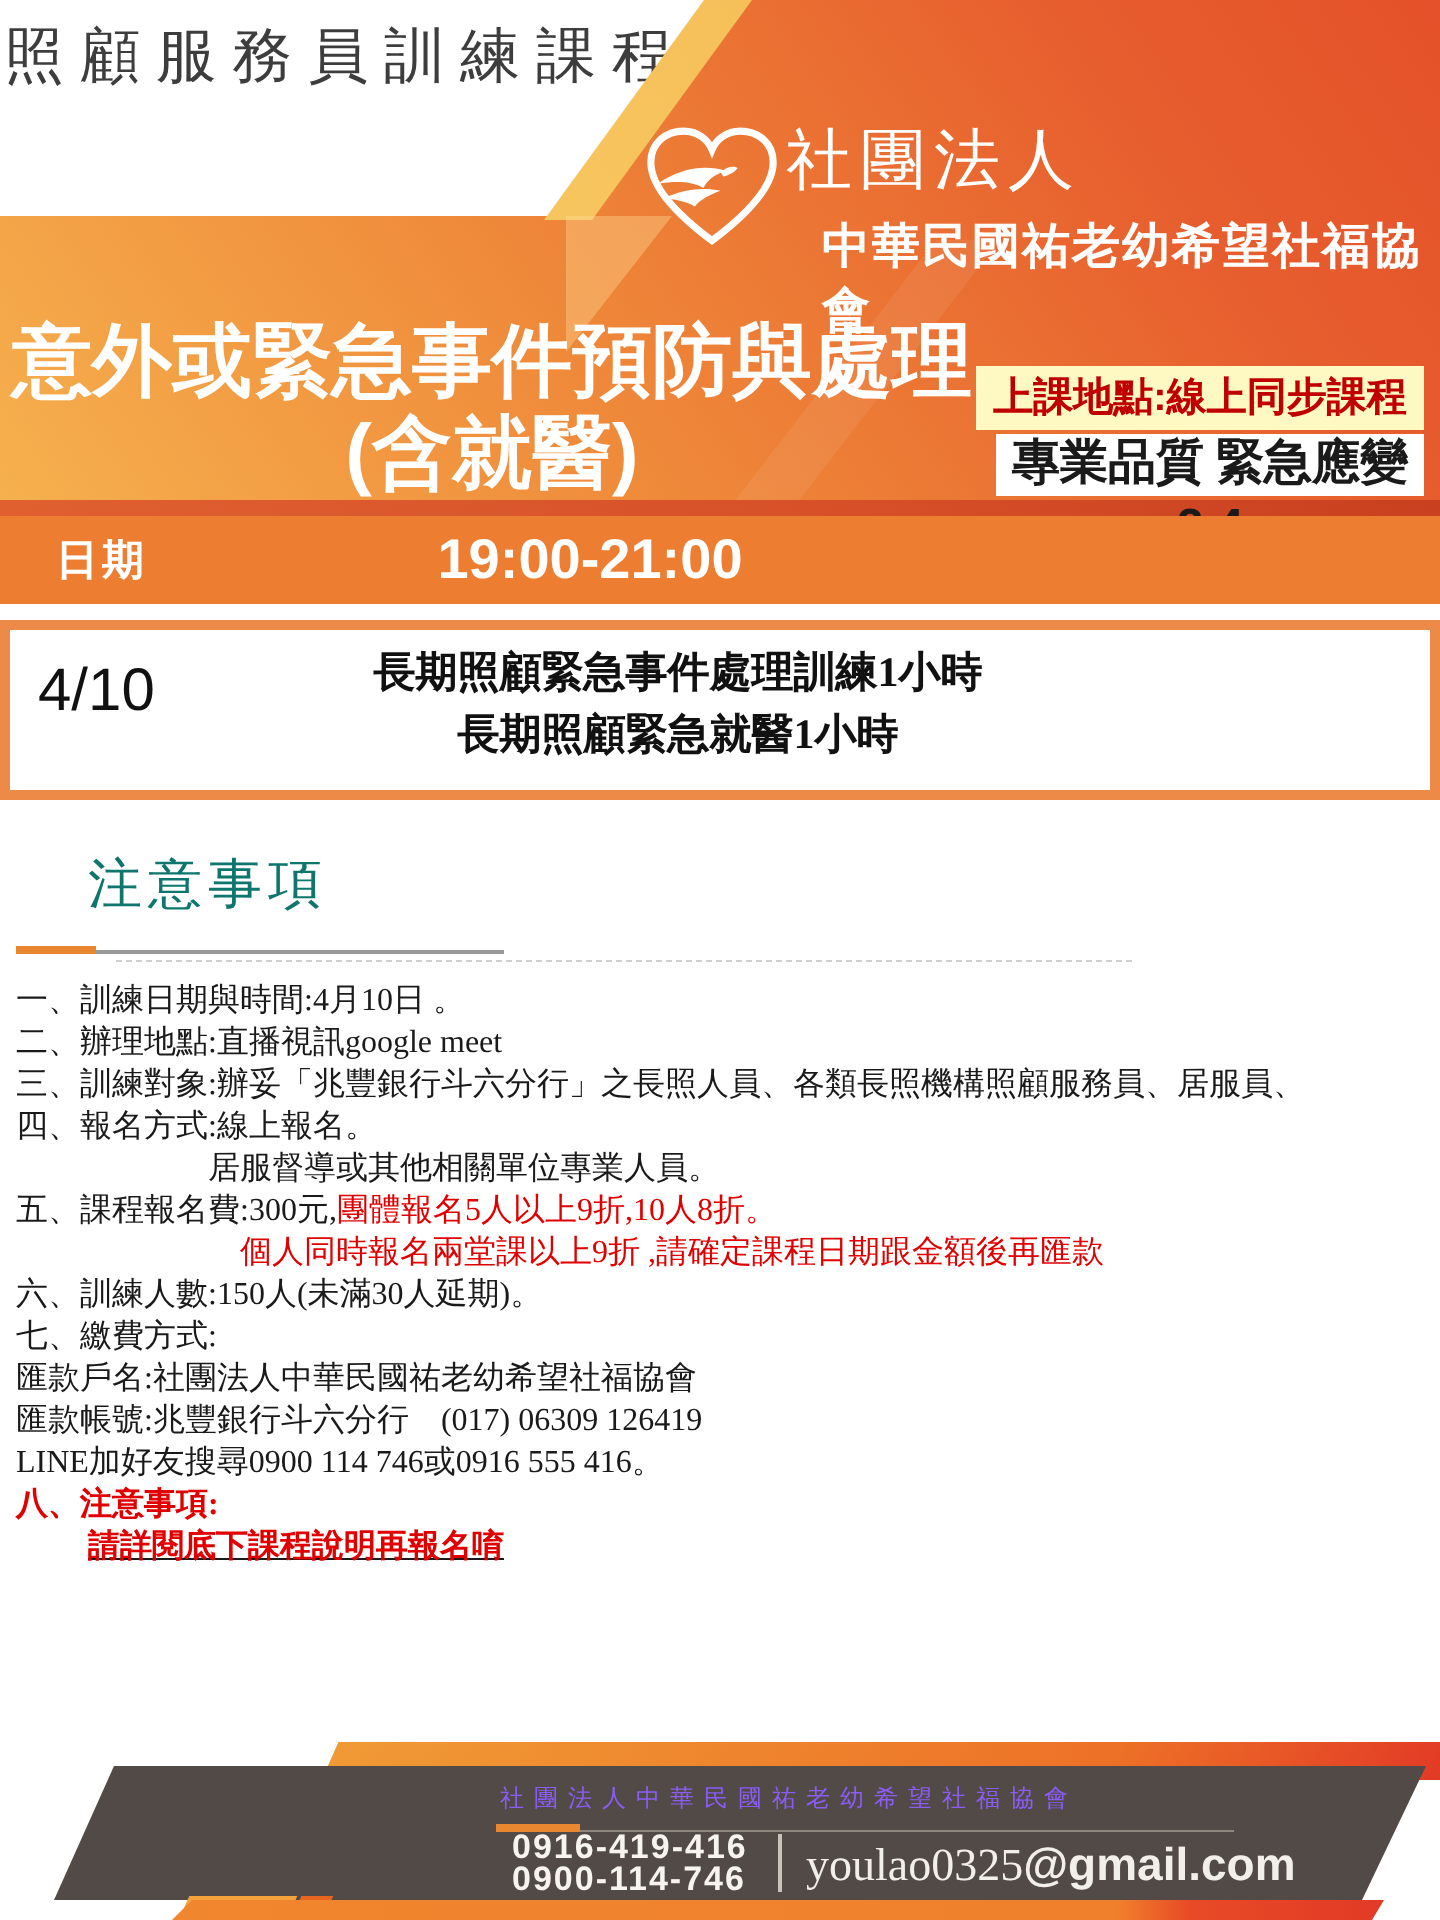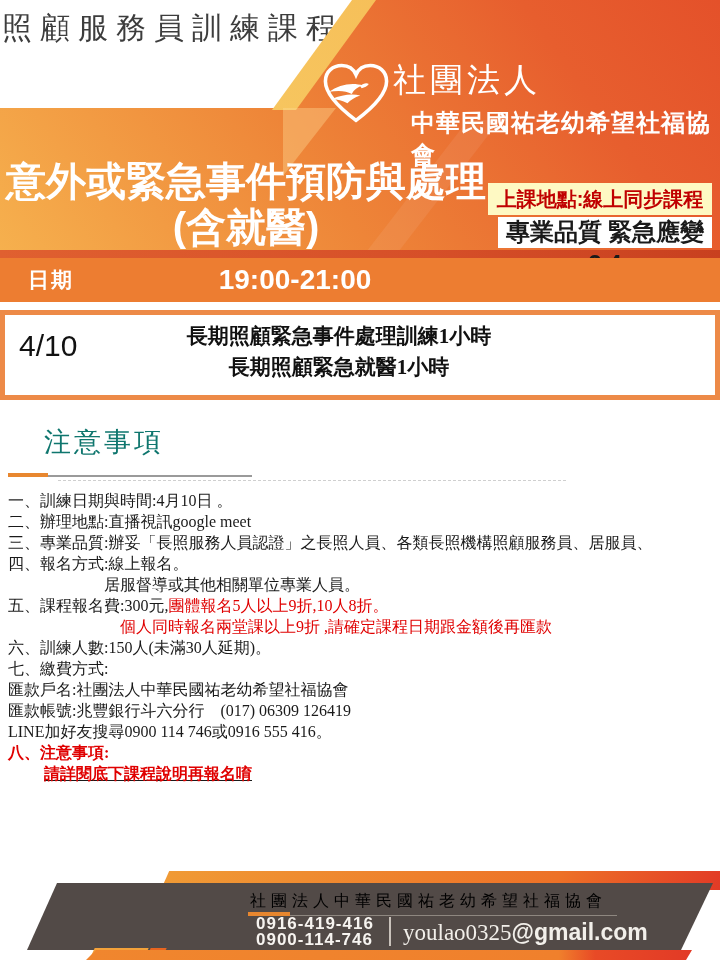--- a/index.html
+++ b/index.html
@@ -117,21 +117,21 @@
     background:linear-gradient(90deg,#F09A35 0%,#ED7127 70%,#E23A26 100%);
     transform:skewX(-24deg);
   }
   .footer-band{
     position:absolute; left:27px; top:883px; width:686px; height:67px;
     background:#524A47;
     clip-path:polygon(30px 0,686px 0,654px 67px,0 67px);
   }
   .footer-org{
     position:absolute; left:250px; top:891px; width:370px;
-    color:#000000; font-size:16px; letter-spacing:5px;
+    color:#8b5cf6; font-size:12px; letter-spacing:5px;
     font-family:"Liberation Serif", serif;
   }
   .footer-rule{ position:absolute; left:248px; top:915px; width:369px; height:1px; background:#8E8780; }
   .footer-rule-orange{ position:absolute; left:248px; top:912px; width:42px; height:4px; background:#E8872F; }
   .footer-phones{
     position:absolute; left:256px; top:916px; color:#F7F4F0;
     font-family:"Liberation Sans", sans-serif; font-size:17px; line-height:16px;
     font-weight:bold; letter-spacing:1px;
   }
   .footer-vbar{ position:absolute; left:389px; top:917px; width:2px; height:29px; background:#C9C2BB; }
@@ -202,21 +202,21 @@
     </div>
   </div>
 
   <div class="notes-heading">注意事項</div>
   <div class="rule-main"></div>
   <div class="rule-orange"></div>
   <div class="rule-dash"></div>
   <div class="notes-list">
       <div class="note-line" style="padding-left: 0px;"><span>一、訓練日期與時間:4月10日 。</span></div>
       <div class="note-line" style="padding-left: 0px;"><span>二、辦理地點:直播視訊google meet</span></div>
-      <div class="note-line" style="padding-left: 0px;"><span>三、專業品質:辦妥「長照服務人員認證」之長照人員、各類長照機構照顧服務員、居服員、</span></div>
+      <div class="note-line" style="padding-left: 0px;"><span>三、訓練對象:辦妥「兆豐銀行斗六分行」之長照人員、各類長照機構照顧服務員、居服員、</span></div>
       <div class="note-line" style="padding-left: 0px;"><span>四、報名方式:線上報名。</span></div>
       <div class="note-line" style="padding-left: 96px;"><span>居服督導或其他相關單位專業人員。</span></div>
       <div class="note-line" style="padding-left: 0px;"><span>五、課程報名費:300元,</span><span class="red">團體報名5人以上9折,10人8折。</span></div>
       <div class="note-line" style="padding-left: 112px;"><span class="red">個人同時報名兩堂課以上9折 ,請確定課程日期跟金額後再匯款</span></div>
       <div class="note-line" style="padding-left: 0px;"><span>六、訓練人數:150人(未滿30人延期)。</span></div>
       <div class="note-line" style="padding-left: 0px;"><span>七、繳費方式:</span></div>
       <div class="note-line" style="padding-left: 0px;"><span>匯款戶名:社團法人中華民國祐老幼希望社福協會</span></div>
       <div class="note-line" style="padding-left: 0px;"><span>匯款帳號:兆豐銀行斗六分行　(017) 06309 126419</span></div>
       <div class="note-line" style="padding-left: 0px;"><span>LINE加好友搜尋0900 114 746或0916 555 416。</span></div>
       <div class="note-line" style="padding-left: 0px;"><span class="red bold">八、注意事項:</span></div>

